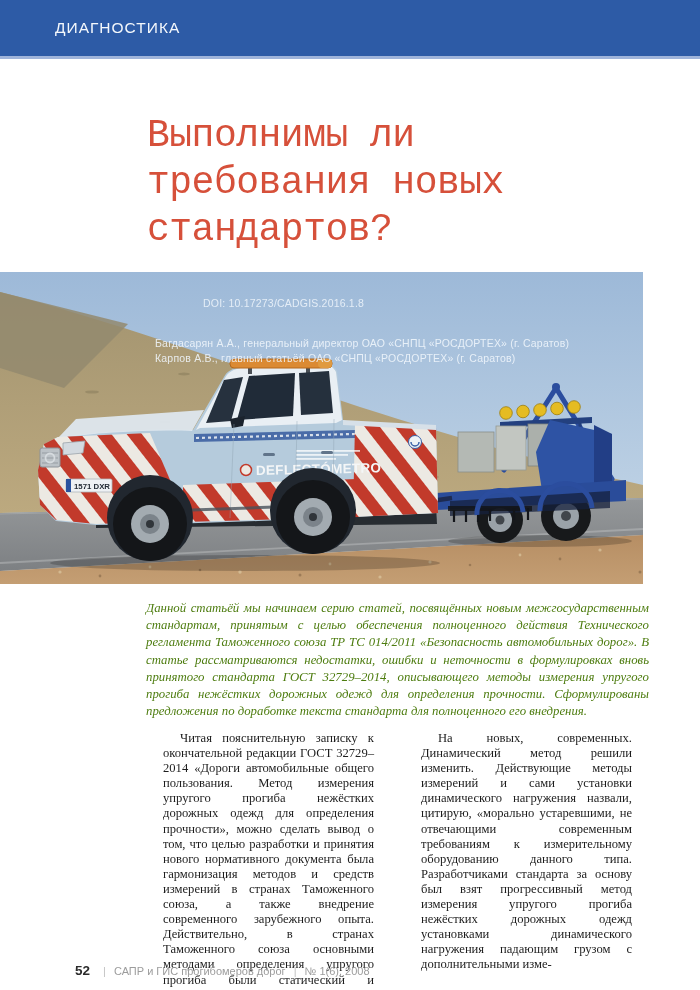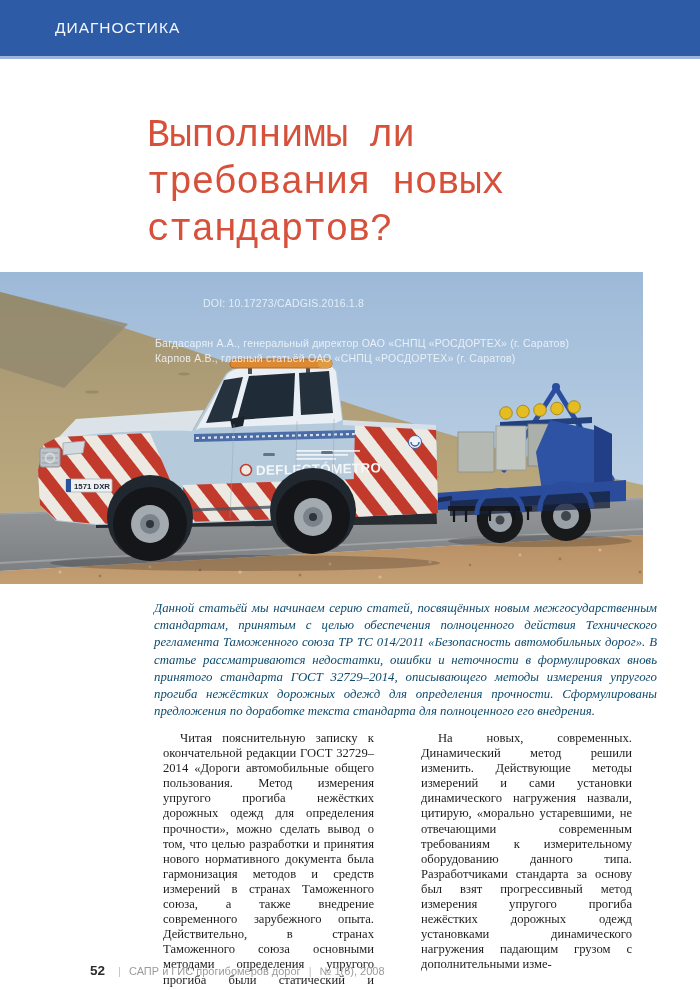--- a/index.html
+++ b/index.html
@@ -35,40 +35,40 @@
     font-family:"Liberation Sans",sans-serif;font-size:10.5px;
     color:rgba(240,246,252,0.85);letter-spacing:0.2px;margin-left:48px;
   }
   .photo-authors{
     position:absolute;left:155px;top:56px;
     font-family:"Liberation Sans",sans-serif;font-size:10.5px;
     line-height:14.5px;color:rgba(240,246,252,0.88);letter-spacing:0.2px;margin-top:8px;
   }
   
   .abstract{
-    position:absolute;left:154px;top:600px;width:503px;margin:0;
+    position:absolute;left:146px;top:600px;width:503px;margin:0;
     font-style:italic;font-size:12.8px;line-height:17.2px;
-    text-align:justify;color:#0c4a6e;
+    text-align:justify;color:#4d7c0f;
   }
   
   .col{
     position:absolute;top:714px;width:245px;
     font-size:12.6px;line-height:15.1px;text-align:justify;color:#1d1d1d;
   }
   .col-left{left:146px;}
   .col-right{left:404px;}
   .col p{margin:17px;}
   .col p.indent{text-indent:17px;}
   
   .footer{
     position:absolute;left:75px;top:963px;
     font-family:"Liberation Sans",sans-serif;font-size:11px;color:#9c9c9c;
   }
   .footer .page-num{
-    font-size:13.5px;font-weight:bold;color:#2b2b2b;margin-right:8px;margin-left:15px;
+    font-size:13.5px;font-weight:bold;color:#2b2b2b;margin-right:8px;
   }
   .footer .sep{color:#c2c2c2;margin:0 5px;}
 </style>
 </head>
 <body>
 
 <div class="page">
 
   <header class="banner">
     <span class="banner-label">ДИАГНОСТИКА</span>

